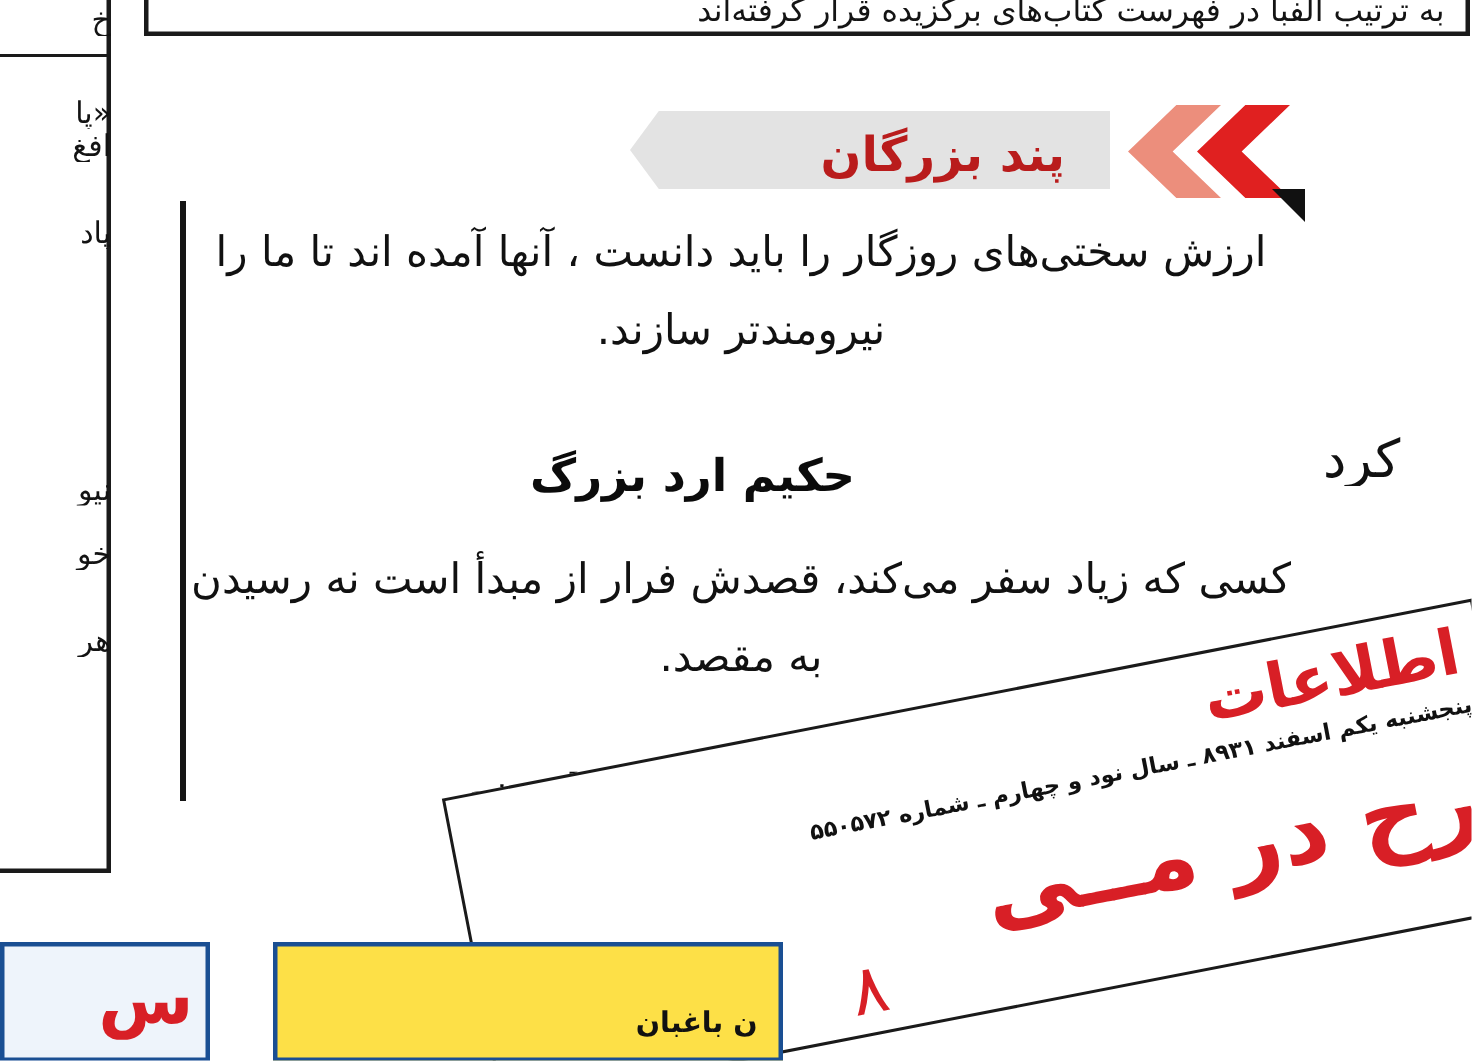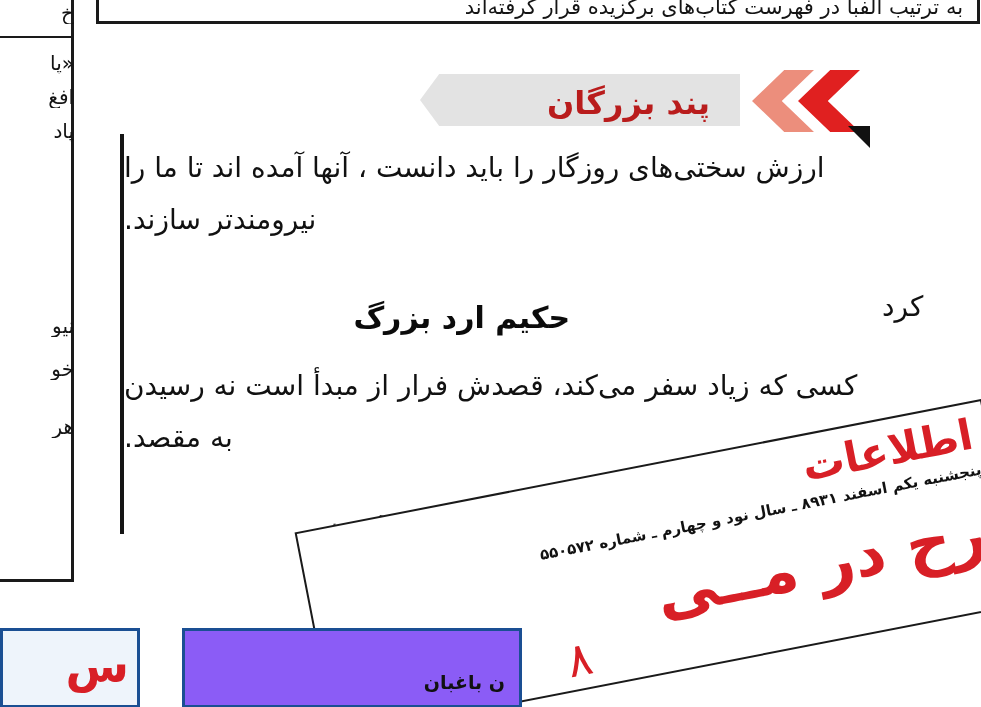--- a/index.html
+++ b/index.html
@@ -153,21 +153,21 @@
     left: 10px;
     top: 92px;
     width: 4px;
     height: 400px;
     background: #151515;
   }
 
   .quote-text {
     position: absolute;
     right: 6px;
-    text-align: left;
+    text-align: center;
     font-size: 28px;
     line-height: 52px;
     color: #111;
     width: 740px;
   }
   .quote-author {
     position: absolute;
     right: 120px;
     font-size: 30px;
     font-weight: bold;
@@ -179,21 +179,21 @@
   #author1 { top: 258px; right: 300px; text-align: right; }
   #quote2 { top: 318px; }
   #author2 { top: 468px; right: 300px; }
 
   
   .rc-line {
     position: absolute;
     left: 2px;
     width: 100px;
     text-align: left;
-    font-size: 28px;
+    font-size: 35px;
     line-height: 34px;
     white-space: nowrap;
     overflow: hidden;
     color: #111;
   }
 
   
   #masthead {
     position: absolute;
     left: 300px;
@@ -260,21 +260,21 @@
     top: 8px;
     font-size: 46px;
     font-weight: bold;
     color: #d81f26;
   }
   #bottom-mid-box {
     left: 182px;
     top: 628px;
     width: 340px;
     height: 80px;
-    background: #8b5cf6;
+    background: #fde047;
     border: 3px solid #1a4f93;
     box-sizing: border-box;
     overflow: hidden;
   }
   #bottom-mid-text {
     position: absolute;
     right: 14px;
     top: 40px;
     font-size: 19px;
     font-weight: bold;
@@ -282,23 +282,23 @@
     white-space: nowrap;
   }
 </style>
 </head>
 <body>
 
 <div class="abs" id="left-column">
   <div class="lc-box"></div>
   <div id="lc-divider"></div>
   <div class="lc-line rtl" style="top:2px">خ</div>
-  <div class="lc-line rtl" style="top:52px">«پا</div>
+  <div class="lc-line rtl" style="top:64px">«پا</div>
   <div class="lc-line rtl" style="top:86px">افغ</div>
-  <div class="lc-line rtl" style="top:120px">پاد</div>
+  <div class="lc-line rtl" style="top:144px">پاد</div>
   <div class="lc-line rtl" style="top:315px">نیو</div>
   <div class="lc-line rtl" style="top:358px">خو</div>
   <div class="lc-line rtl" style="top:416px">هر</div>
 </div>
 
 <div class="abs" id="top-strip">
   <div class="ts-text rtl">به ترتیب الفبا در فهرست کتاب‌های برگزیده قرار گرفته‌اند</div>
 </div>
 
 <div class="abs" id="quote-panel">

